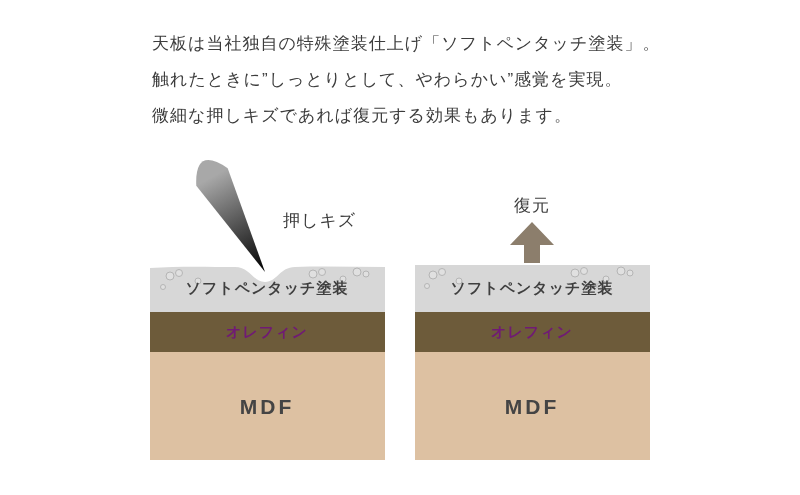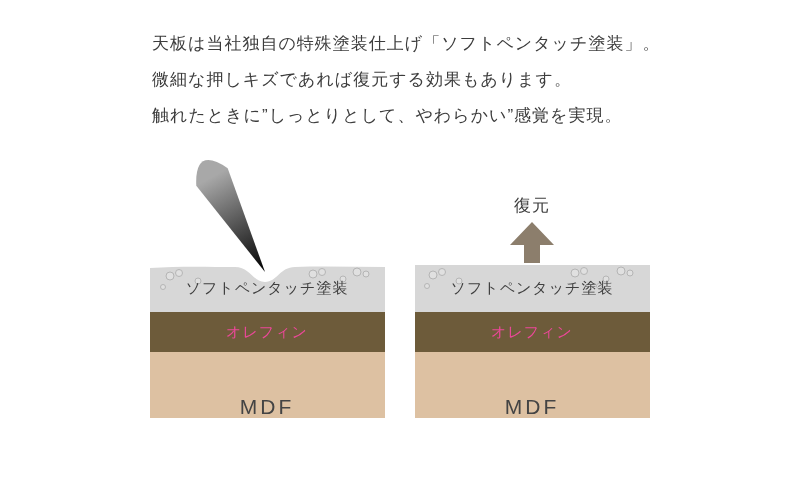--- a/index.html
+++ b/index.html
@@ -3,21 +3,21 @@
 <meta charset="utf-8">
 <style>
   html, body {
     margin: 0;
     padding: 0;
     background: #ffffff;
   }
   .stage {
     position: relative;
     width: 800px;
-    height: 418px;
+    height: 495px;
     background: #ffffff;
     overflow: hidden;
     font-family: "Liberation Sans", "DejaVu Sans", sans-serif;
     color: #3c3c3c;
   }
   .desc {
     position: absolute;
     left: 152px;
     top: 26px;
     font-size: 17px;
@@ -41,36 +41,36 @@
     letter-spacing: 1px;
     color: #3c3c3c;
     white-space: nowrap;
   }
   .scratch-label { left: 283px; top: 209px; }
   .restore-label { left: 532px; top: 194px; transform: translateX(-50%); font-family: Liberation Mono, monospace; }
   .layer-label {
     position: absolute;
     transform: translateX(-50%);
     white-space: nowrap;
-    font-weight: 400;
+    font-weight: 700;
     text-align: center;
   }
   .coating-label {
     font-size: 15px;
     line-height: 16px;
     letter-spacing: 1px;
     top: 280px;
     color: #3f3f3f;
   }
   .olefin-label {
     font-size: 15px;
     line-height: 16px;
     letter-spacing: 1px;
     top: 324px;
-    color: #ec4899;
+    color: #701a75;
   }
   .mdf-label {
     font-size: 21px;
     line-height: 22px;
     letter-spacing: 3px;
     top: 396px;
     color: #444444;
   }
   .cx-left { left: 267px; }
   .cx-right { left: 532px; }
@@ -80,22 +80,22 @@
     stroke-width: 1;
   }
 </style>
 </head>
 <body>
 
 <div class="stage">
 
   <div class="desc">
     <div>天板は当社独自の特殊塗装仕上げ「ソフトペンタッチ塗装」。</div>
+    <div>触れたときに”しっとりとして、やわらかい”感覚を実現。</div>
     <div>微細な押しキズであれば復元する効果もあります。</div>
-    <div>触れたときに”しっとりとして、やわらかい”感覚を実現。</div>
   </div>
 
   <svg class="panel-svg left" width="235" height="305" viewBox="0 0 235 305">
     <defs>
       <linearGradient id="penGrad" x1="62" y1="22" x2="115" y2="117" gradientUnits="userSpaceOnUse">
         <stop offset="0" stop-color="#a8a8a8"></stop>
         <stop offset="0.55" stop-color="#4a4a4a"></stop>
         <stop offset="1" stop-color="#000000"></stop>
       </linearGradient>
     </defs>
@@ -139,20 +139,21 @@
       <circle class="bubble" cx="169" cy="116" r="3.5"></circle>
       <circle class="bubble" cx="191" cy="124" r="3"></circle>
       <circle class="bubble" cx="206" cy="116" r="4"></circle>
       <circle class="bubble" cx="215" cy="118" r="3"></circle>
       <circle class="bubble" cx="184" cy="131" r="2.5"></circle>
     </g>
 
     <polygon points="117,67 139,90 125,90 125,108 109,108 109,90 95,90" fill="#8c7e6c"></polygon>
   </svg>
 
+  <div class="float-label scratch-label">押しキズ</div>
   <div class="float-label restore-label">復元</div>
 
   <div class="layer-label coating-label cx-left">ソフトペンタッチ塗装</div>
   <div class="layer-label olefin-label cx-left">オレフィン</div>
   <div class="layer-label mdf-label cx-left">MDF</div>
 
   <div class="layer-label coating-label cx-right">ソフトペンタッチ塗装</div>
   <div class="layer-label olefin-label cx-right">オレフィン</div>
   <div class="layer-label mdf-label cx-right">MDF</div>
 

